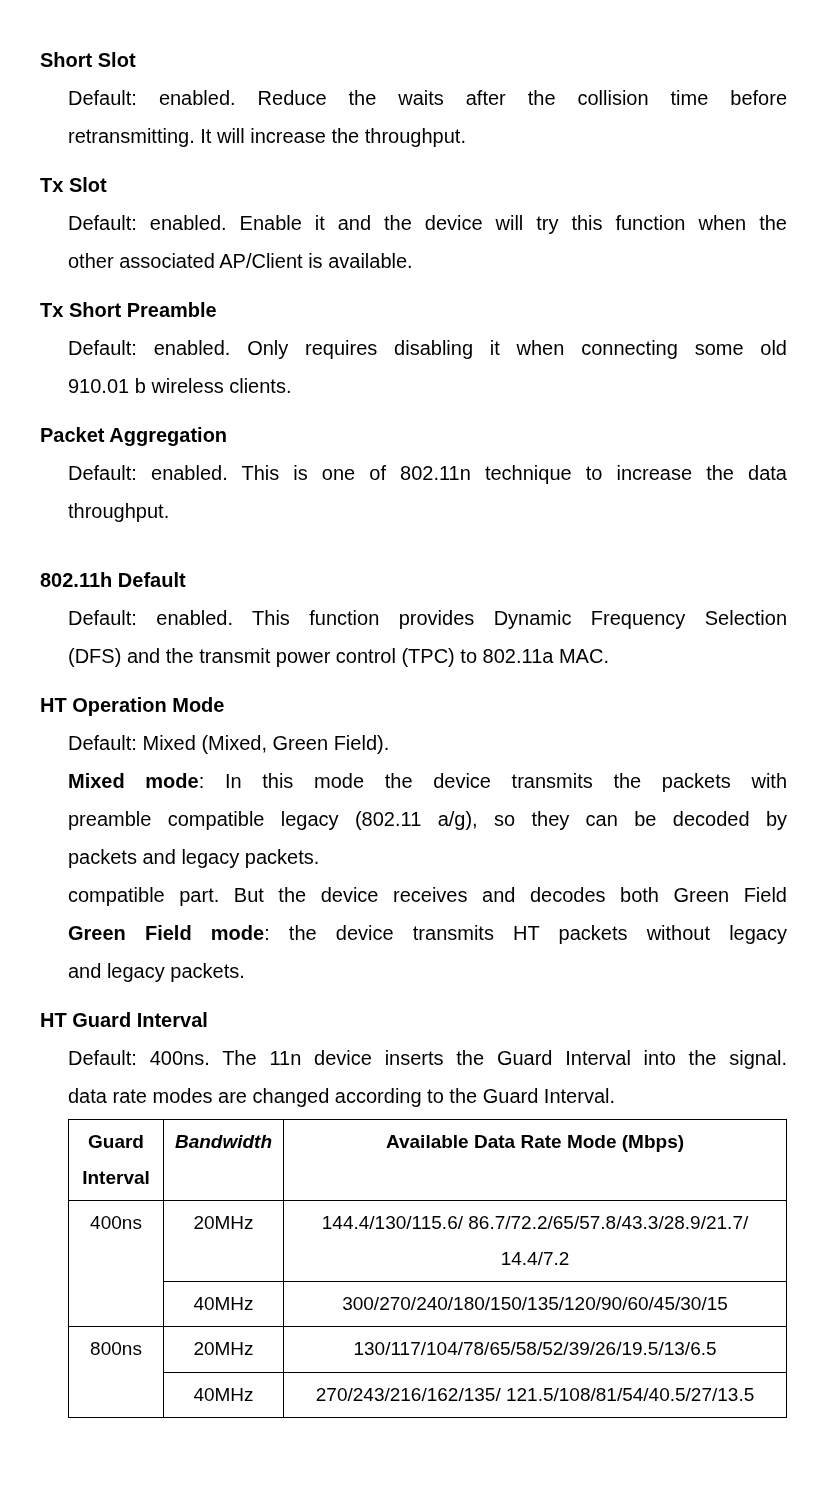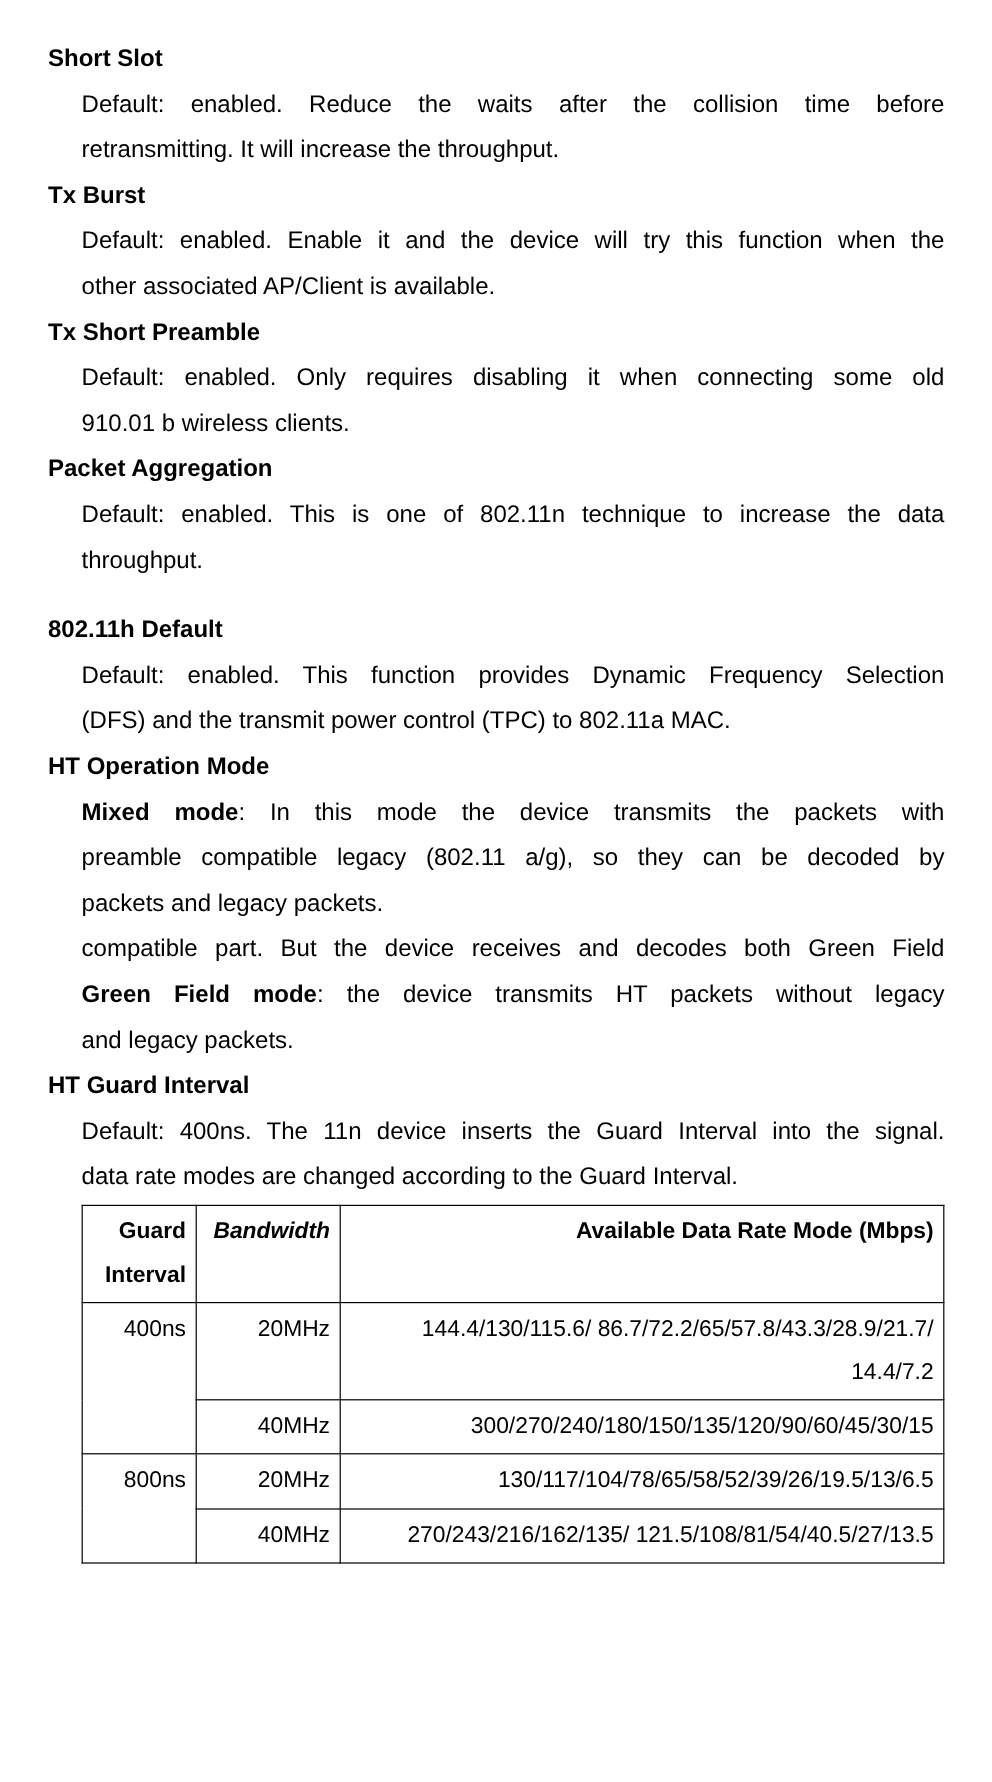--- a/index.html
+++ b/index.html
@@ -11,21 +11,21 @@
       font-family: Arial, Helvetica, sans-serif;
       font-size: 20px;
       line-height: 1.9;
       color: #000;
       background: #fff;
       padding: 30px 40px 30px 40px;
       width: 827px;
     }
     .heading {
       font-weight: bold;
-      margin-top: 0;
+      margin-top: 11px;
     }
     .indented {
       padding-left: 28px;
       text-align: justify;
     }
     .sub-bold {
       font-weight: bold;
     }
     .spacer {
       height: 20px;
@@ -34,42 +34,42 @@
       border-collapse: collapse;
       width: 100%;
       margin-left: 28px;
       margin-top: 4px;
       width: calc(100% - 28px);
       font-size: 19px;
     }
     td, th {
       border: 1px solid #000;
       padding: 4px 8px;
-      text-align: right;
+      text-align: center;
       vertical-align: top;
       font-weight: normal;
     }
     th {
       font-weight: bold;
     }
     .justify-wide {
       text-align: justify;
       text-align-last: justify;
     }
   </style>
 </head>
 <body>
 
 <div class="heading">Short Slot</div>
 <div class="indented">
   <div class="justify-wide">Default: enabled. Reduce the waits after the collision time before</div>
   <div>retransmitting. It will increase the throughput.</div>
 </div>
 
-<div class="heading">Tx Burst</div>
+<div class="heading">Tx Slot</div>
 <div class="indented">
   <div class="justify-wide">Default: enabled. Enable it and the device will try this function when the</div>
   <div>other associated AP/Client is available.</div>
 </div>
 
 <div class="heading">Tx Short Preamble</div>
 <div class="indented">
   <div class="justify-wide">Default: enabled. Only requires disabling it when connecting some old</div>
   <div>910.01 b wireless clients.</div>
 </div>
@@ -83,20 +83,21 @@
 <div class="spacer"></div>
 
 <div class="heading">802.11h Default</div>
 <div class="indented">
   <div class="justify-wide">Default: enabled. This function provides Dynamic Frequency Selection</div>
   <div>(DFS) and the transmit power control (TPC) to 802.11a MAC.</div>
 </div>
 
 <div class="heading">HT Operation Mode</div>
 <div class="indented">
+  <div>Default: Mixed (Mixed, Green Field).</div>
   <div class="justify-wide"><span class="sub-bold">Mixed mode</span><span>: In this mode the device transmits the packets with</span></div>
   <div class="justify-wide">preamble compatible legacy (802.11 a/g), so they can be decoded by</div>
   <div>packets and legacy packets.</div>
   <div class="justify-wide">compatible part. But the device receives and decodes both Green Field</div>
   <div class="justify-wide"><span class="sub-bold">Green Field mode</span><span>: the device transmits HT packets without legacy</span></div>
   <div>and legacy packets.</div>
 </div>
 
 <div class="heading">HT Guard Interval</div>
 <div class="indented">

